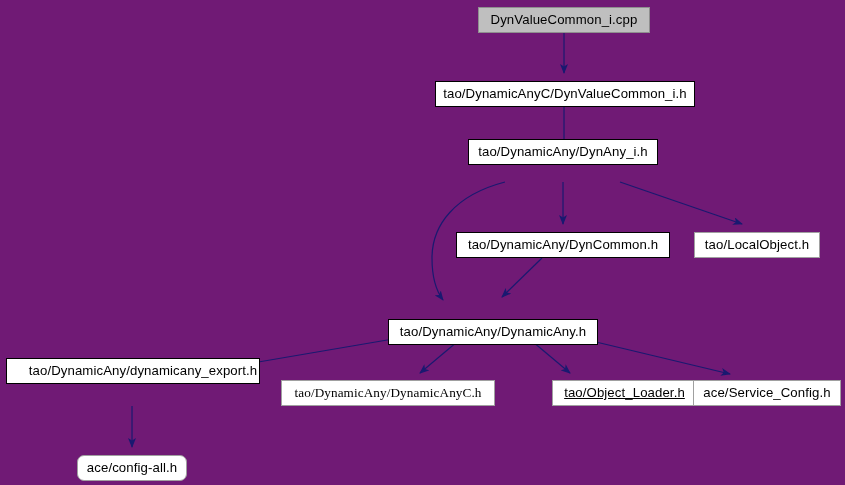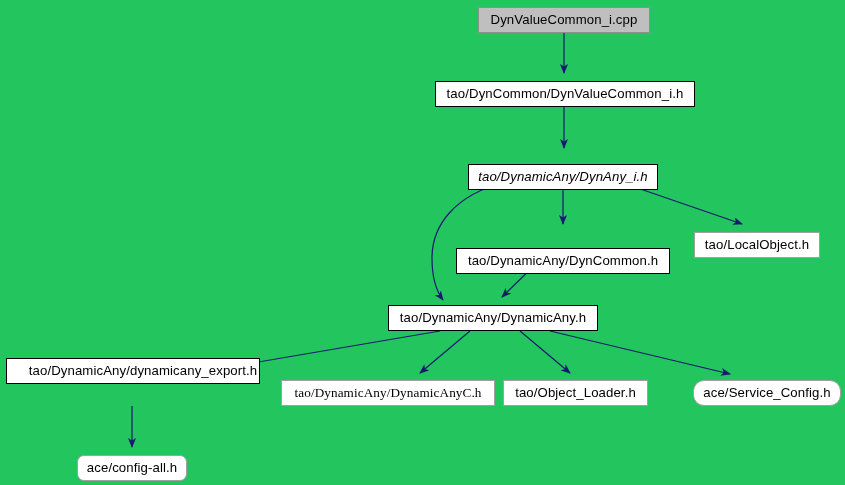--- a/index.html
+++ b/index.html
@@ -7,21 +7,21 @@
     padding: 0;
     background: #ffffff;
   }
   body {
     font-family: "Liberation Sans", sans-serif;
   }
   #graph-canvas {
     position: relative;
     width: 845px;
     height: 485px;
-    background: #22c55e;
+    background: #701a75;
     overflow: hidden;
   }
   #edge-layer {
     position: absolute;
     left: 0;
     top: 0;
     width: 845px;
     height: 485px;
     pointer-events: none;
   }
@@ -74,43 +74,43 @@
         <path d="M 520 331 L 570 373" fill="none" stroke="#191970" stroke-width="1.2" marker-end="url(#arrowhead)"></path>
         <path d="M 550 331 L 730 374" fill="none" stroke="#191970" stroke-width="1.2" marker-end="url(#arrowhead)"></path>
         <path d="M 132 406 L 132 447" fill="none" stroke="#191970" stroke-width="1.2" marker-end="url(#arrowhead)"></path>
       </g>
   </svg>
   <div id="nodes-layer">
       <div class="node root strong-none" style="left: 478px; top: 7px; width: 172px; height: 26px;">
         <span class="node-label">DynValueCommon_i.cpp</span>
       </div>
       <div class="node strong" style="left: 435px; top: 81px; width: 260px; height: 26px;">
-        <span class="node-label">tao/DynCommon/DynValueCommon_i.h</span>
+        <span class="node-label">tao/DynamicAnyC/DynValueCommon_i.h</span>
       </div>
-      <div class="node strong" style="left: 468px; top: 164px; width: 190px; height: 26px; font-style: italic;">
+      <div class="node strong" style="left: 468px; top: 139px; width: 190px; height: 26px;">
         <span class="node-label">tao/DynamicAny/DynAny_i.h</span>
       </div>
-      <div class="node strong" style="left: 456px; top: 232px; width: 214px; height: 26px; margin-top: 16px;">
+      <div class="node strong" style="left: 456px; top: 232px; width: 214px; height: 26px;">
         <span class="node-label">tao/DynamicAny/DynCommon.h</span>
       </div>
       <div class="node" style="left: 694px; top: 232px; width: 126px; height: 26px; justify-content: center;">
         <span class="node-label">tao/LocalObject.h</span>
       </div>
-      <div class="node strong" style="left: 388px; top: 305px; width: 210px; height: 26px; text-align: center;">
+      <div class="node strong" style="left: 388px; top: 319px; width: 210px; height: 26px; text-align: center;">
         <span class="node-label">tao/DynamicAny/DynamicAny.h</span>
       </div>
       <div class="node strong" style="left: 6px; top: 358px; width: 254px; height: 26px; padding-left: 20px;">
         <span class="node-label">tao/DynamicAny/dynamicany_export.h</span>
       </div>
       <div class="node" style="left: 281px; top: 380px; width: 214px; height: 26px; font-family: Liberation Serif, serif;">
         <span class="node-label">tao/DynamicAny/DynamicAnyC.h</span>
       </div>
-      <div class="node" style="left: 503px; top: 380px; width: 145px; height: 26px;">
+      <div class="node" style="left: 552px; top: 380px; width: 145px; height: 26px; text-decoration: underline;">
         <span class="node-label">tao/Object_Loader.h</span>
       </div>
-      <div class="node" style="left: 693px; top: 380px; width: 148px; height: 26px; border-radius: 11px;">
+      <div class="node" style="left: 693px; top: 380px; width: 148px; height: 26px;">
         <span class="node-label">ace/Service_Config.h</span>
       </div>
       <div class="node" style="left: 77px; top: 455px; width: 110px; height: 26px; border-radius: 7px;">
         <span class="node-label">ace/config-all.h</span>
       </div>
     </div>
 </div>
 
 </body></html>

